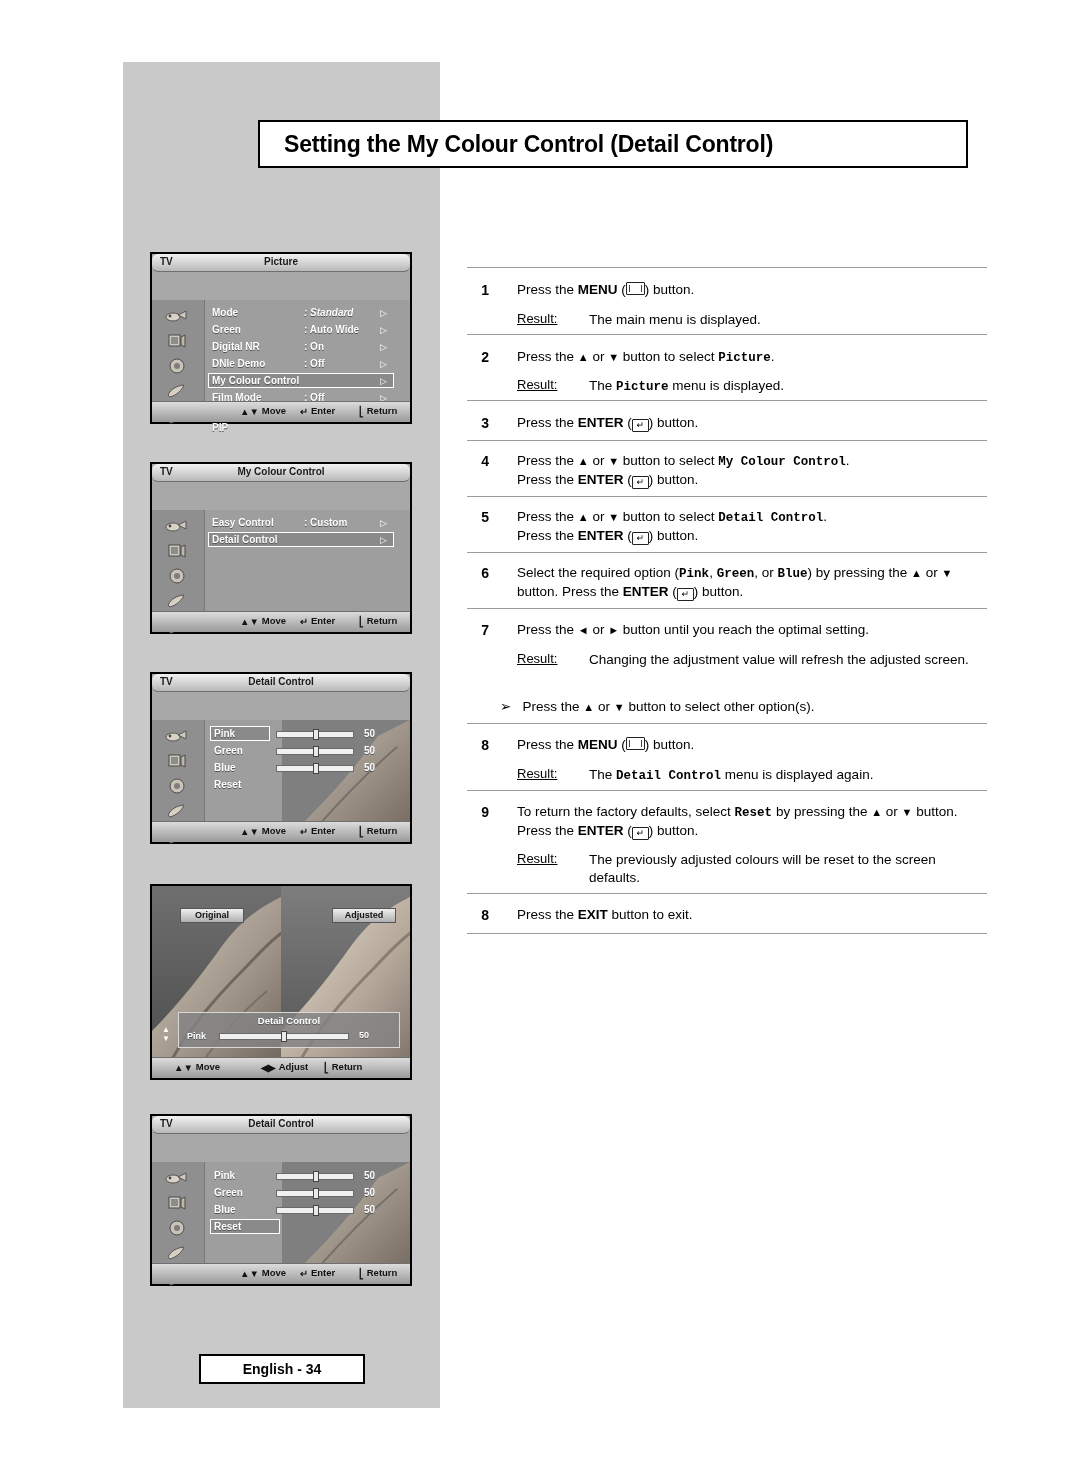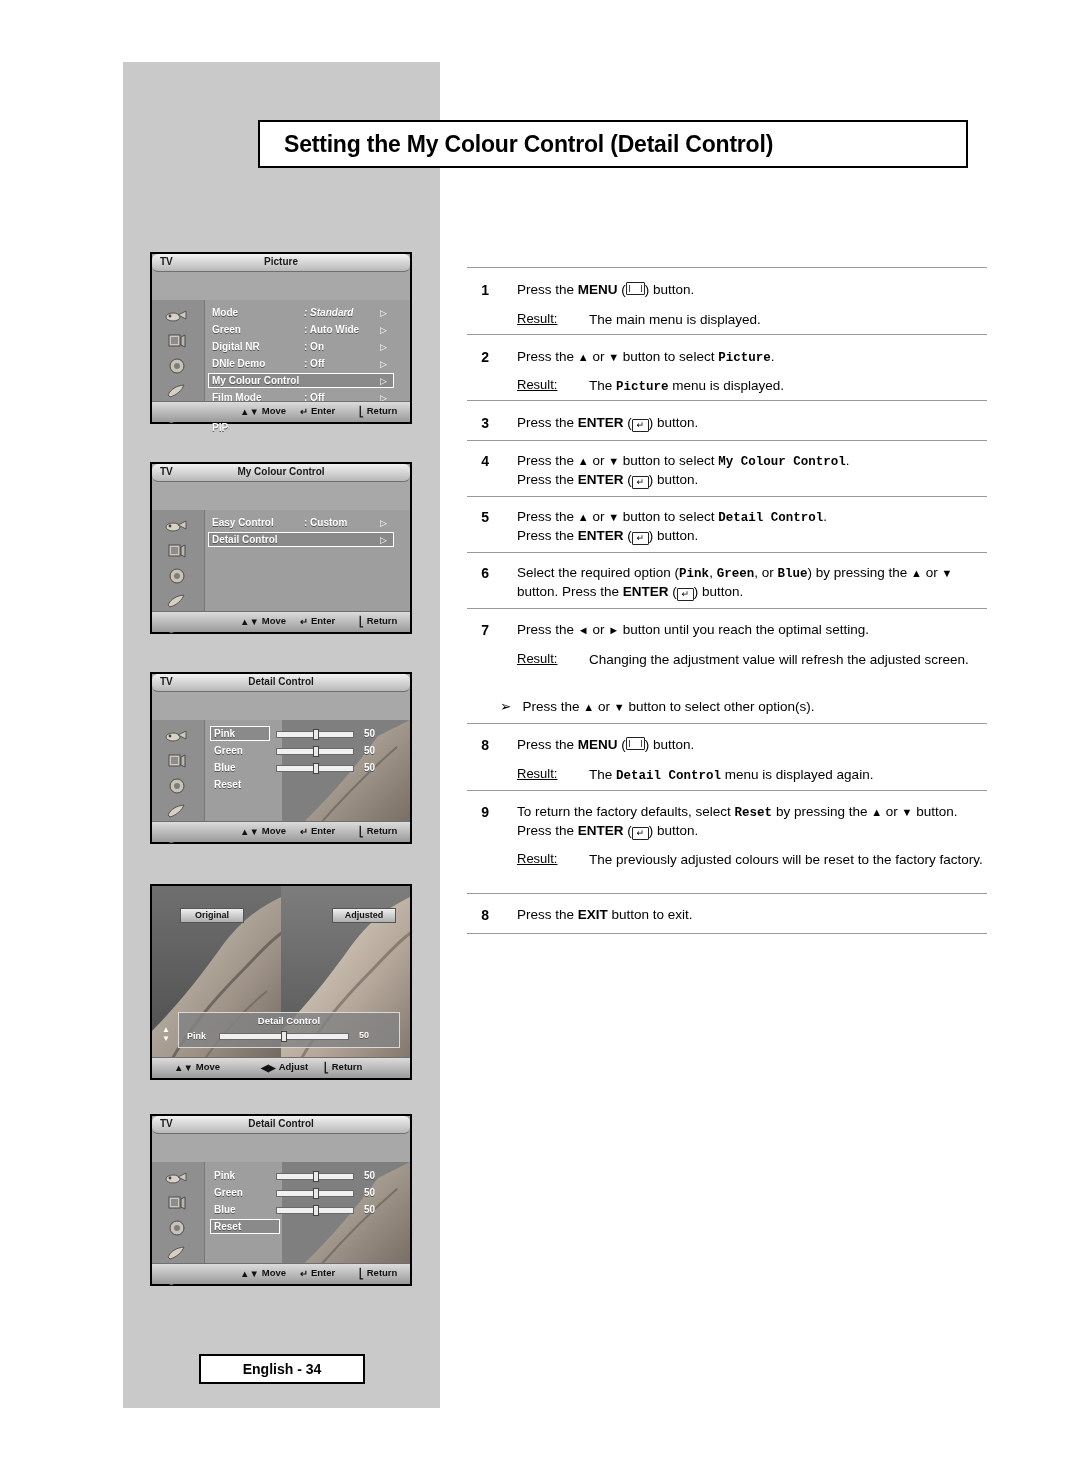--- a/index.html
+++ b/index.html
@@ -654,21 +654,21 @@
       <div class="step-text" style="top:698px;left:500px;width:490px;">➢&nbsp;&nbsp; Press the <span class="tri">▲</span> or <span class="tri">▼</span> button to select other option(s).</div>
       <div class="rule" style="top:723px;"></div>
       <div class="step-num" style="left:467px;top:737px;">8</div>
       <div class="step-text" style="top:736px;">Press the <b class="bld">MENU</b> (<span class="key-menu"></span>) button.</div>
       <div class="res-lbl" style="top:766px;">Result:</div>
       <div class="res-txt" style="top:766px;">The <span class="mono">Detail Control</span> menu is displayed again.</div>
       <div class="rule" style="top:790px;"></div>
       <div class="step-num" style="left:467px;top:804px;">9</div>
       <div class="step-text" style="top:803px;">To return the factory defaults, select <span class="mono">Reset</span> by pressing the <span class="tri">▲</span> or <span class="tri">▼</span> button. Press the <b class="bld">ENTER</b> (<span class="key-enter">↵</span>) button.</div>
       <div class="res-lbl" style="top:851px;">Result:</div>
-      <div class="res-txt" style="top:851px;">The previously adjusted colours will be reset to the factory factory.</div>
+      <div class="res-txt" style="top:851px;">The previously adjusted colours will be reset to the screen defaults.</div>
       <div class="rule" style="top:893px;"></div>
       <div class="step-num" style="left:467px;top:907px;">8</div>
       <div class="step-text" style="top:906px;">Press the <b class="bld">EXIT</b> button to exit.</div>
       <div class="rule" style="top:933px;"></div>
     </div>
 
   <div class="footer-box">English - 34</div>
 </div>
 
 </body></html>

